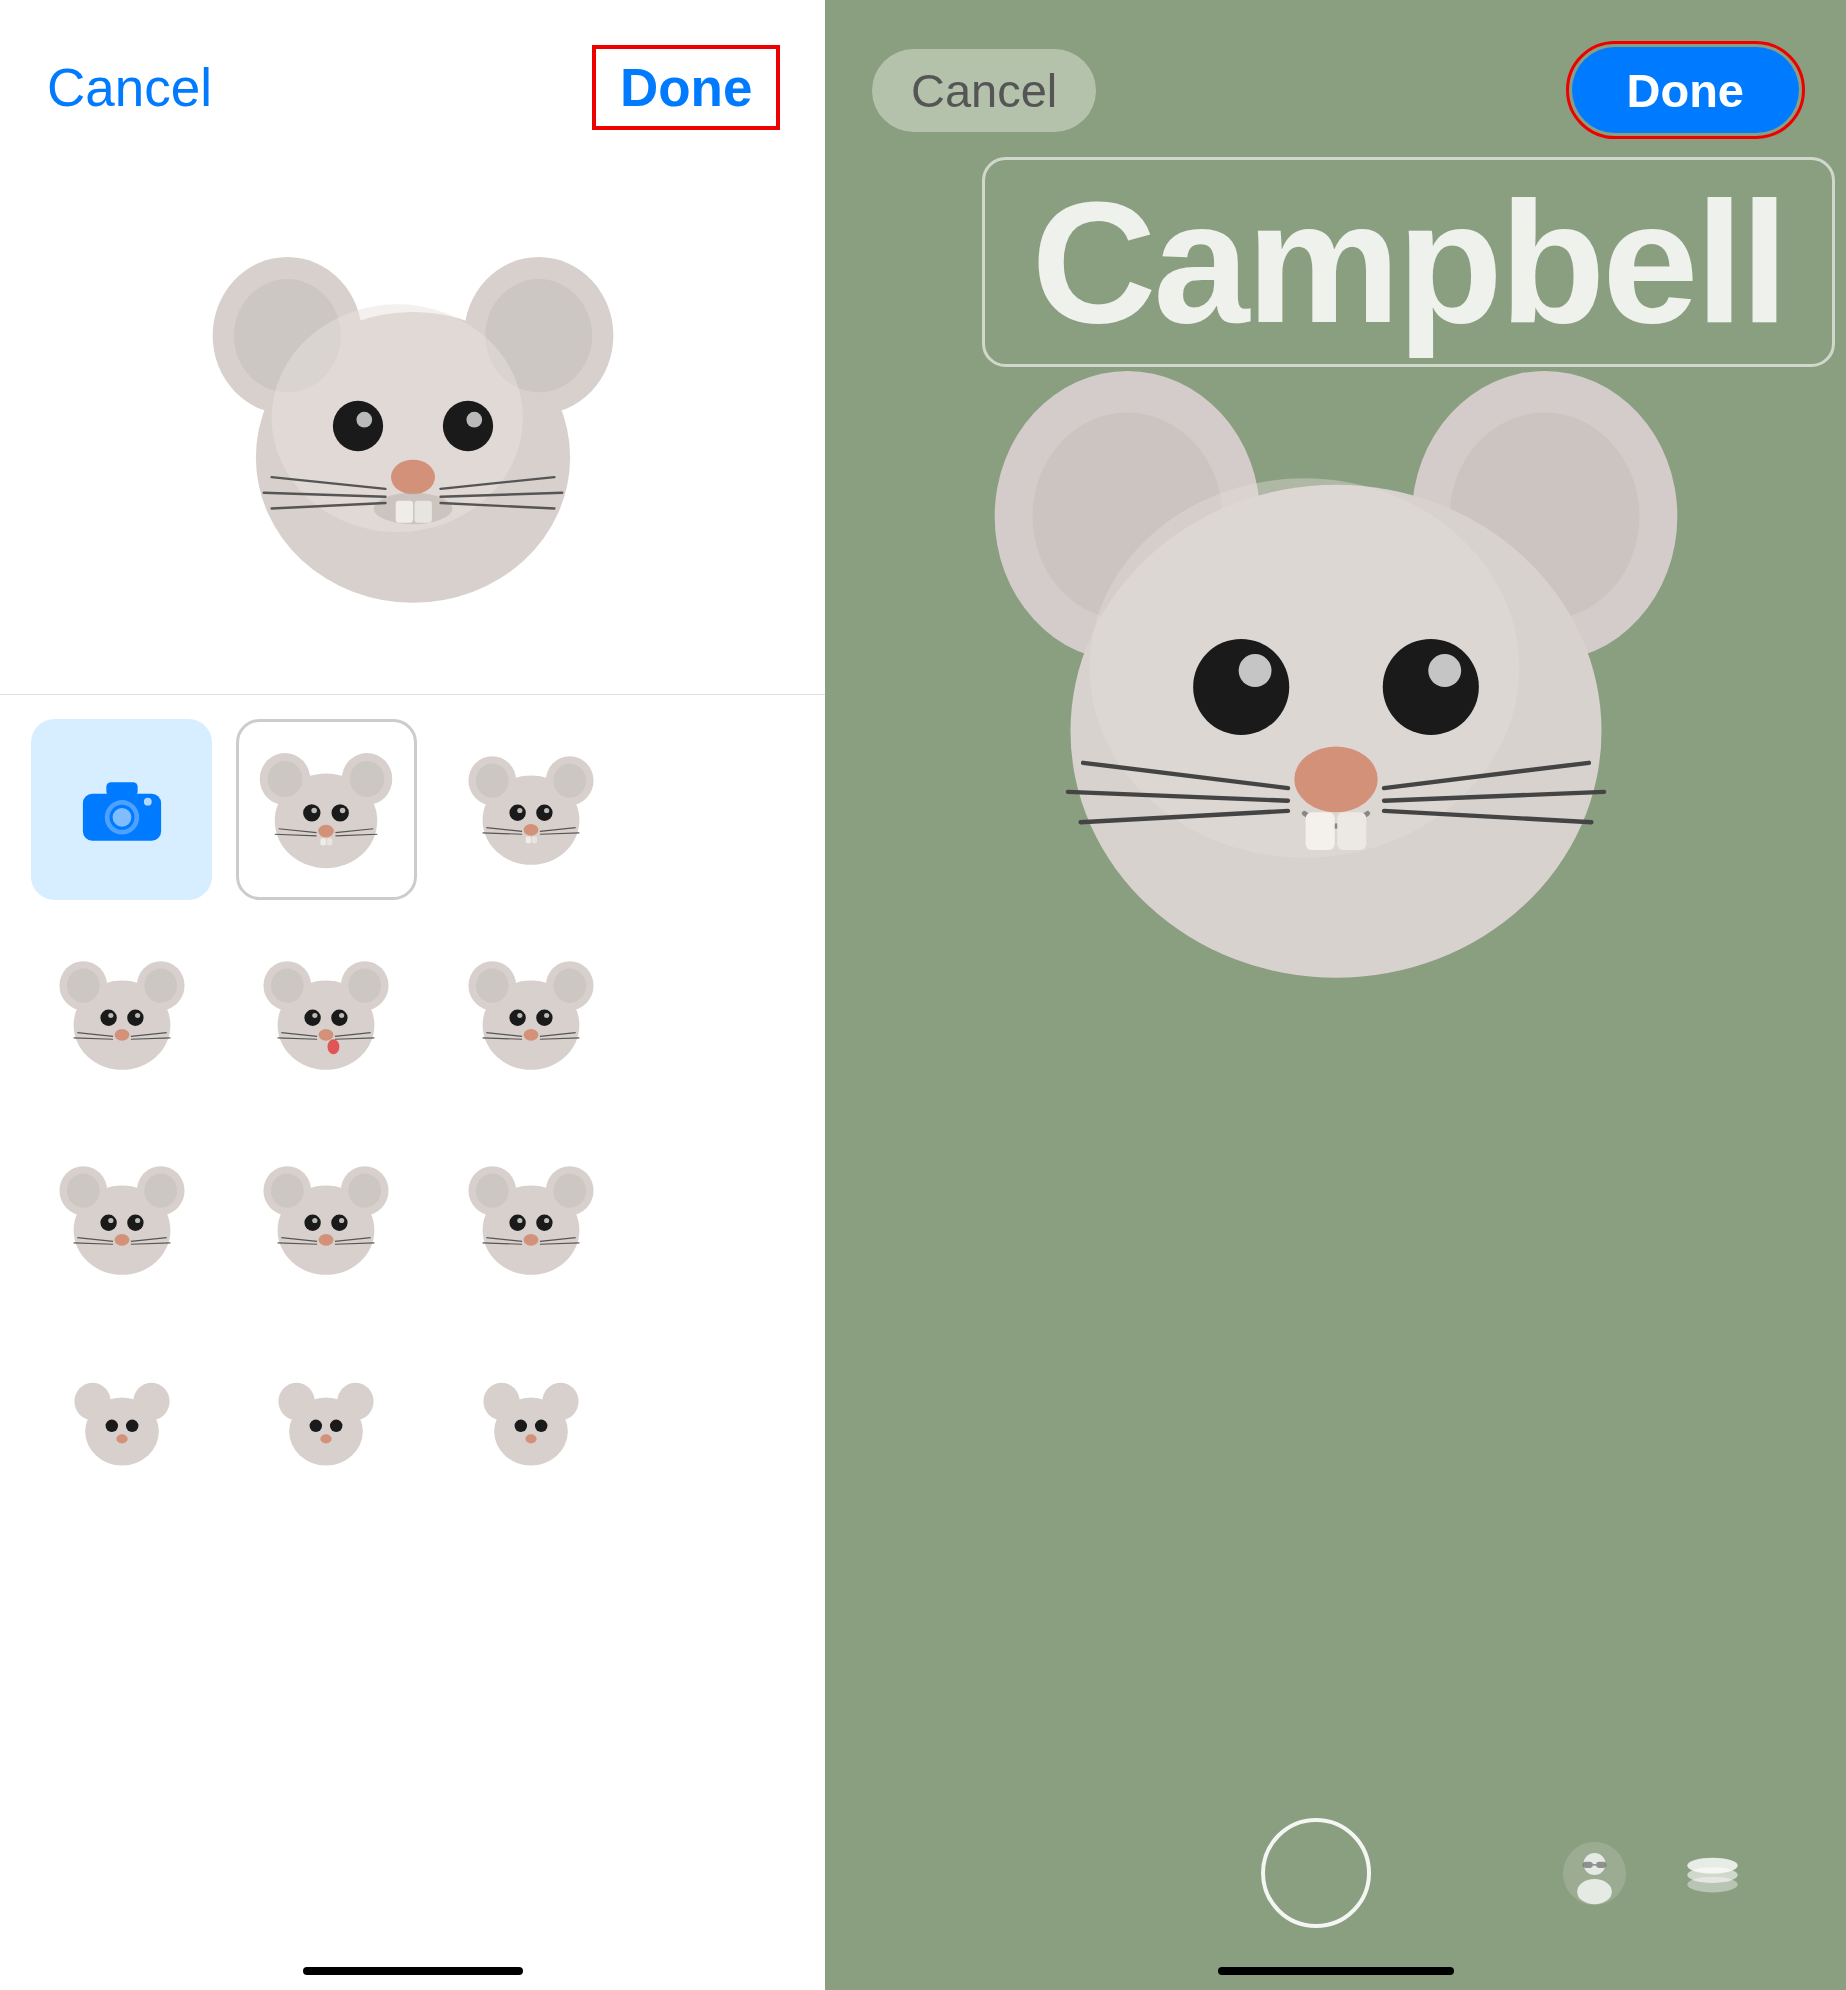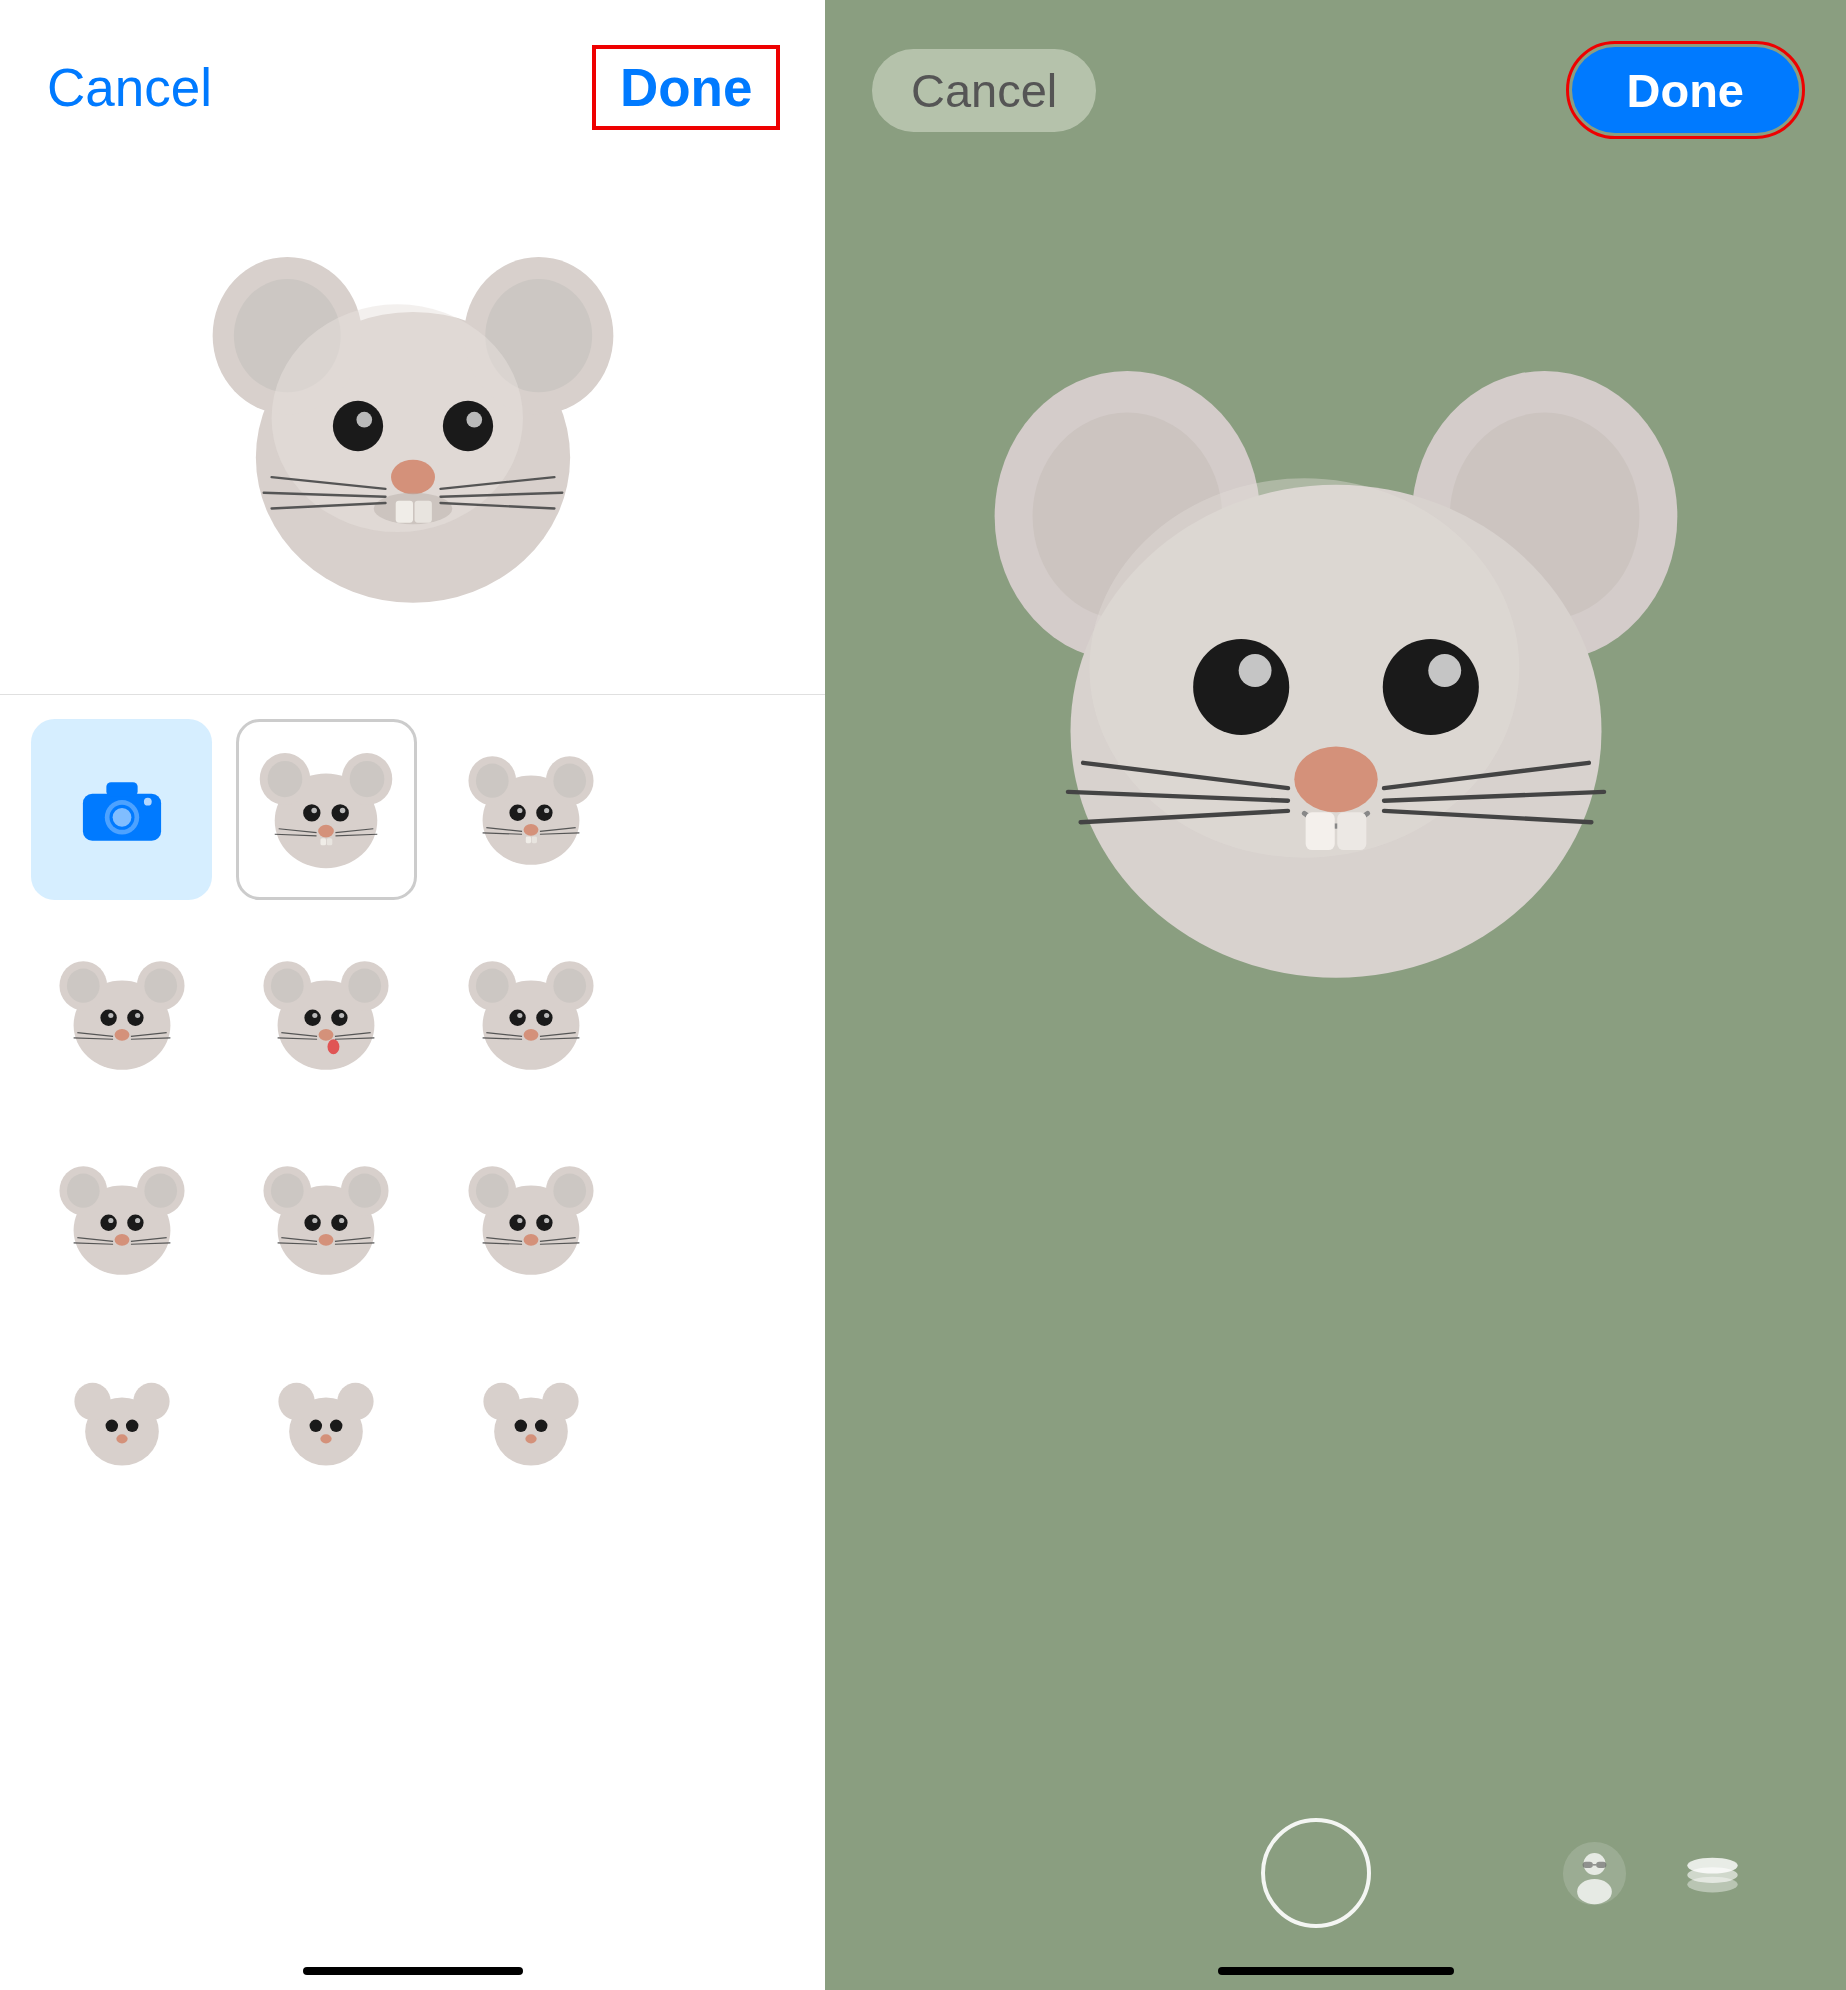--- a/index.html
+++ b/index.html
@@ -506,20 +506,25 @@
 
 </div>
 
 <div class="right-panel">
 
   <div class="right-header">
     <button class="cancel-btn-right">Cancel</button>
     <button class="done-btn">Done</button>
   </div>
 
+  <div class="name-badge">
+    <div class="name-badge-box">
+      <span class="name-text">Campbell</span>
+    </div>
+  </div>
 
   <div class="mouse-right-container">
     <svg width="708" height="708" viewBox="0 0 560 560">
 
       <ellipse cx="115" cy="160" rx="105" ry="115" fill="#d4ccca"></ellipse>
       <ellipse cx="115" cy="160" rx="75" ry="82" fill="#ccc4c0"></ellipse>
 
       <ellipse cx="445" cy="160" rx="105" ry="115" fill="#d4ccca"></ellipse>
       <ellipse cx="445" cy="160" rx="75" ry="82" fill="#ccc4c0"></ellipse>
 

